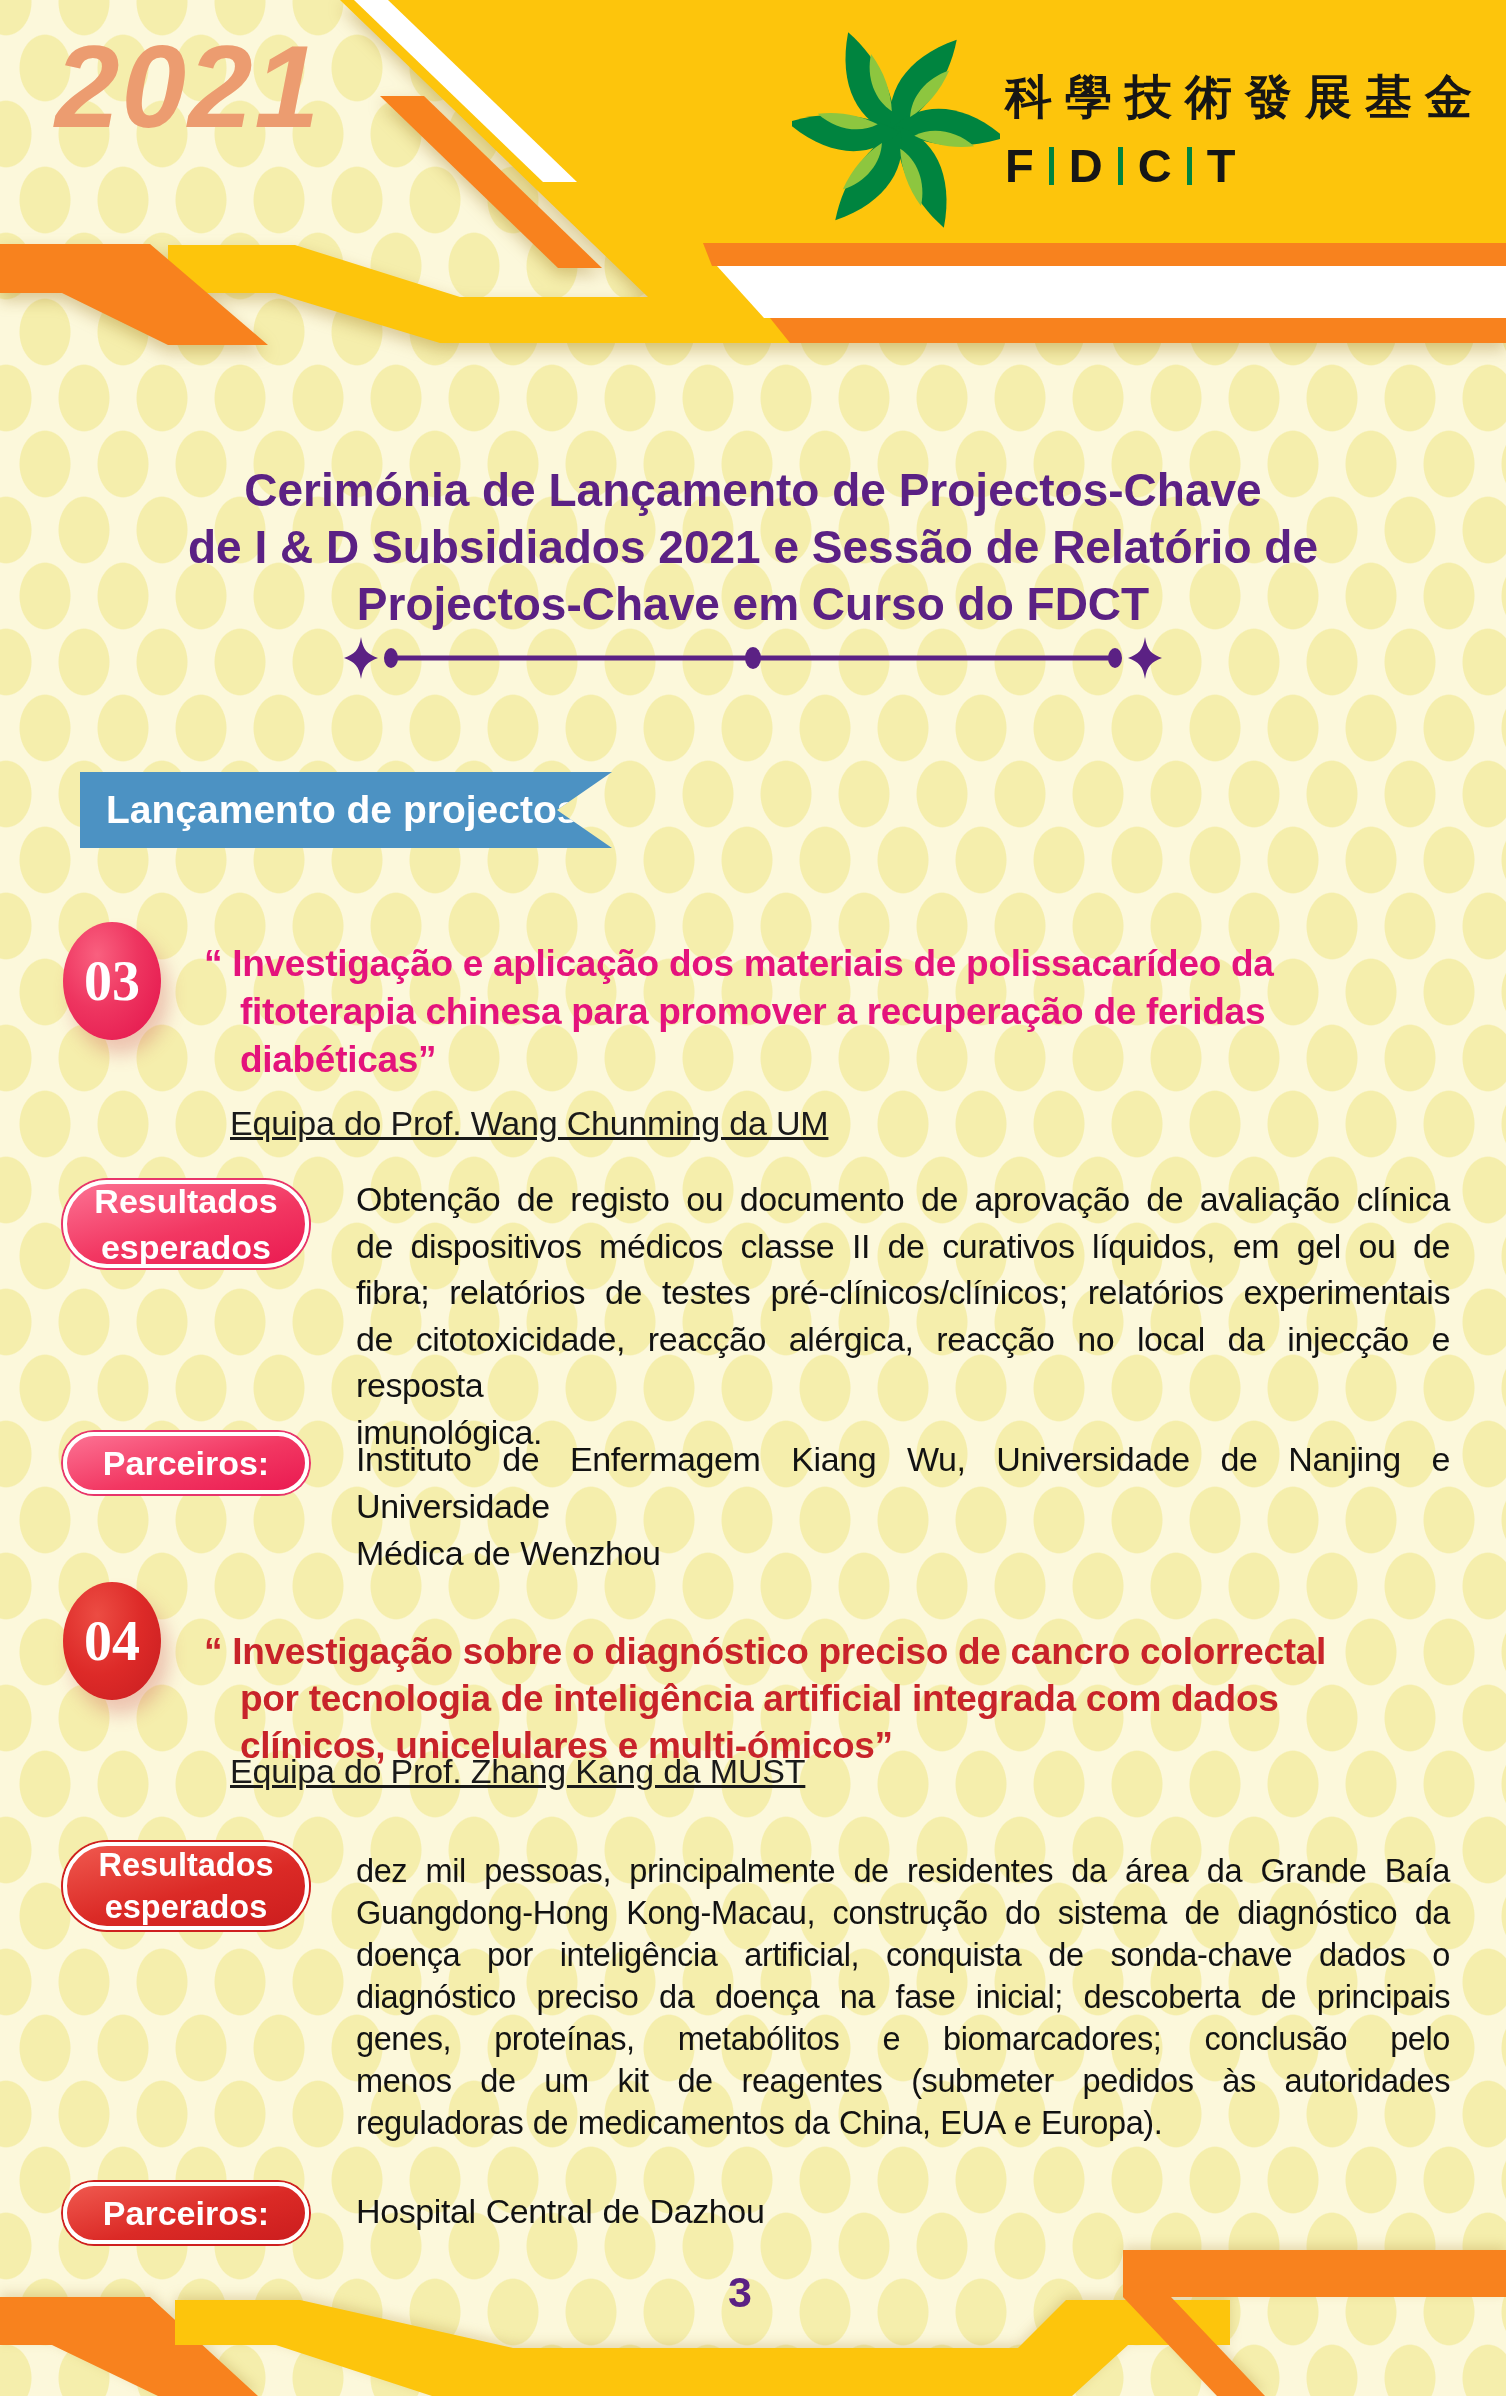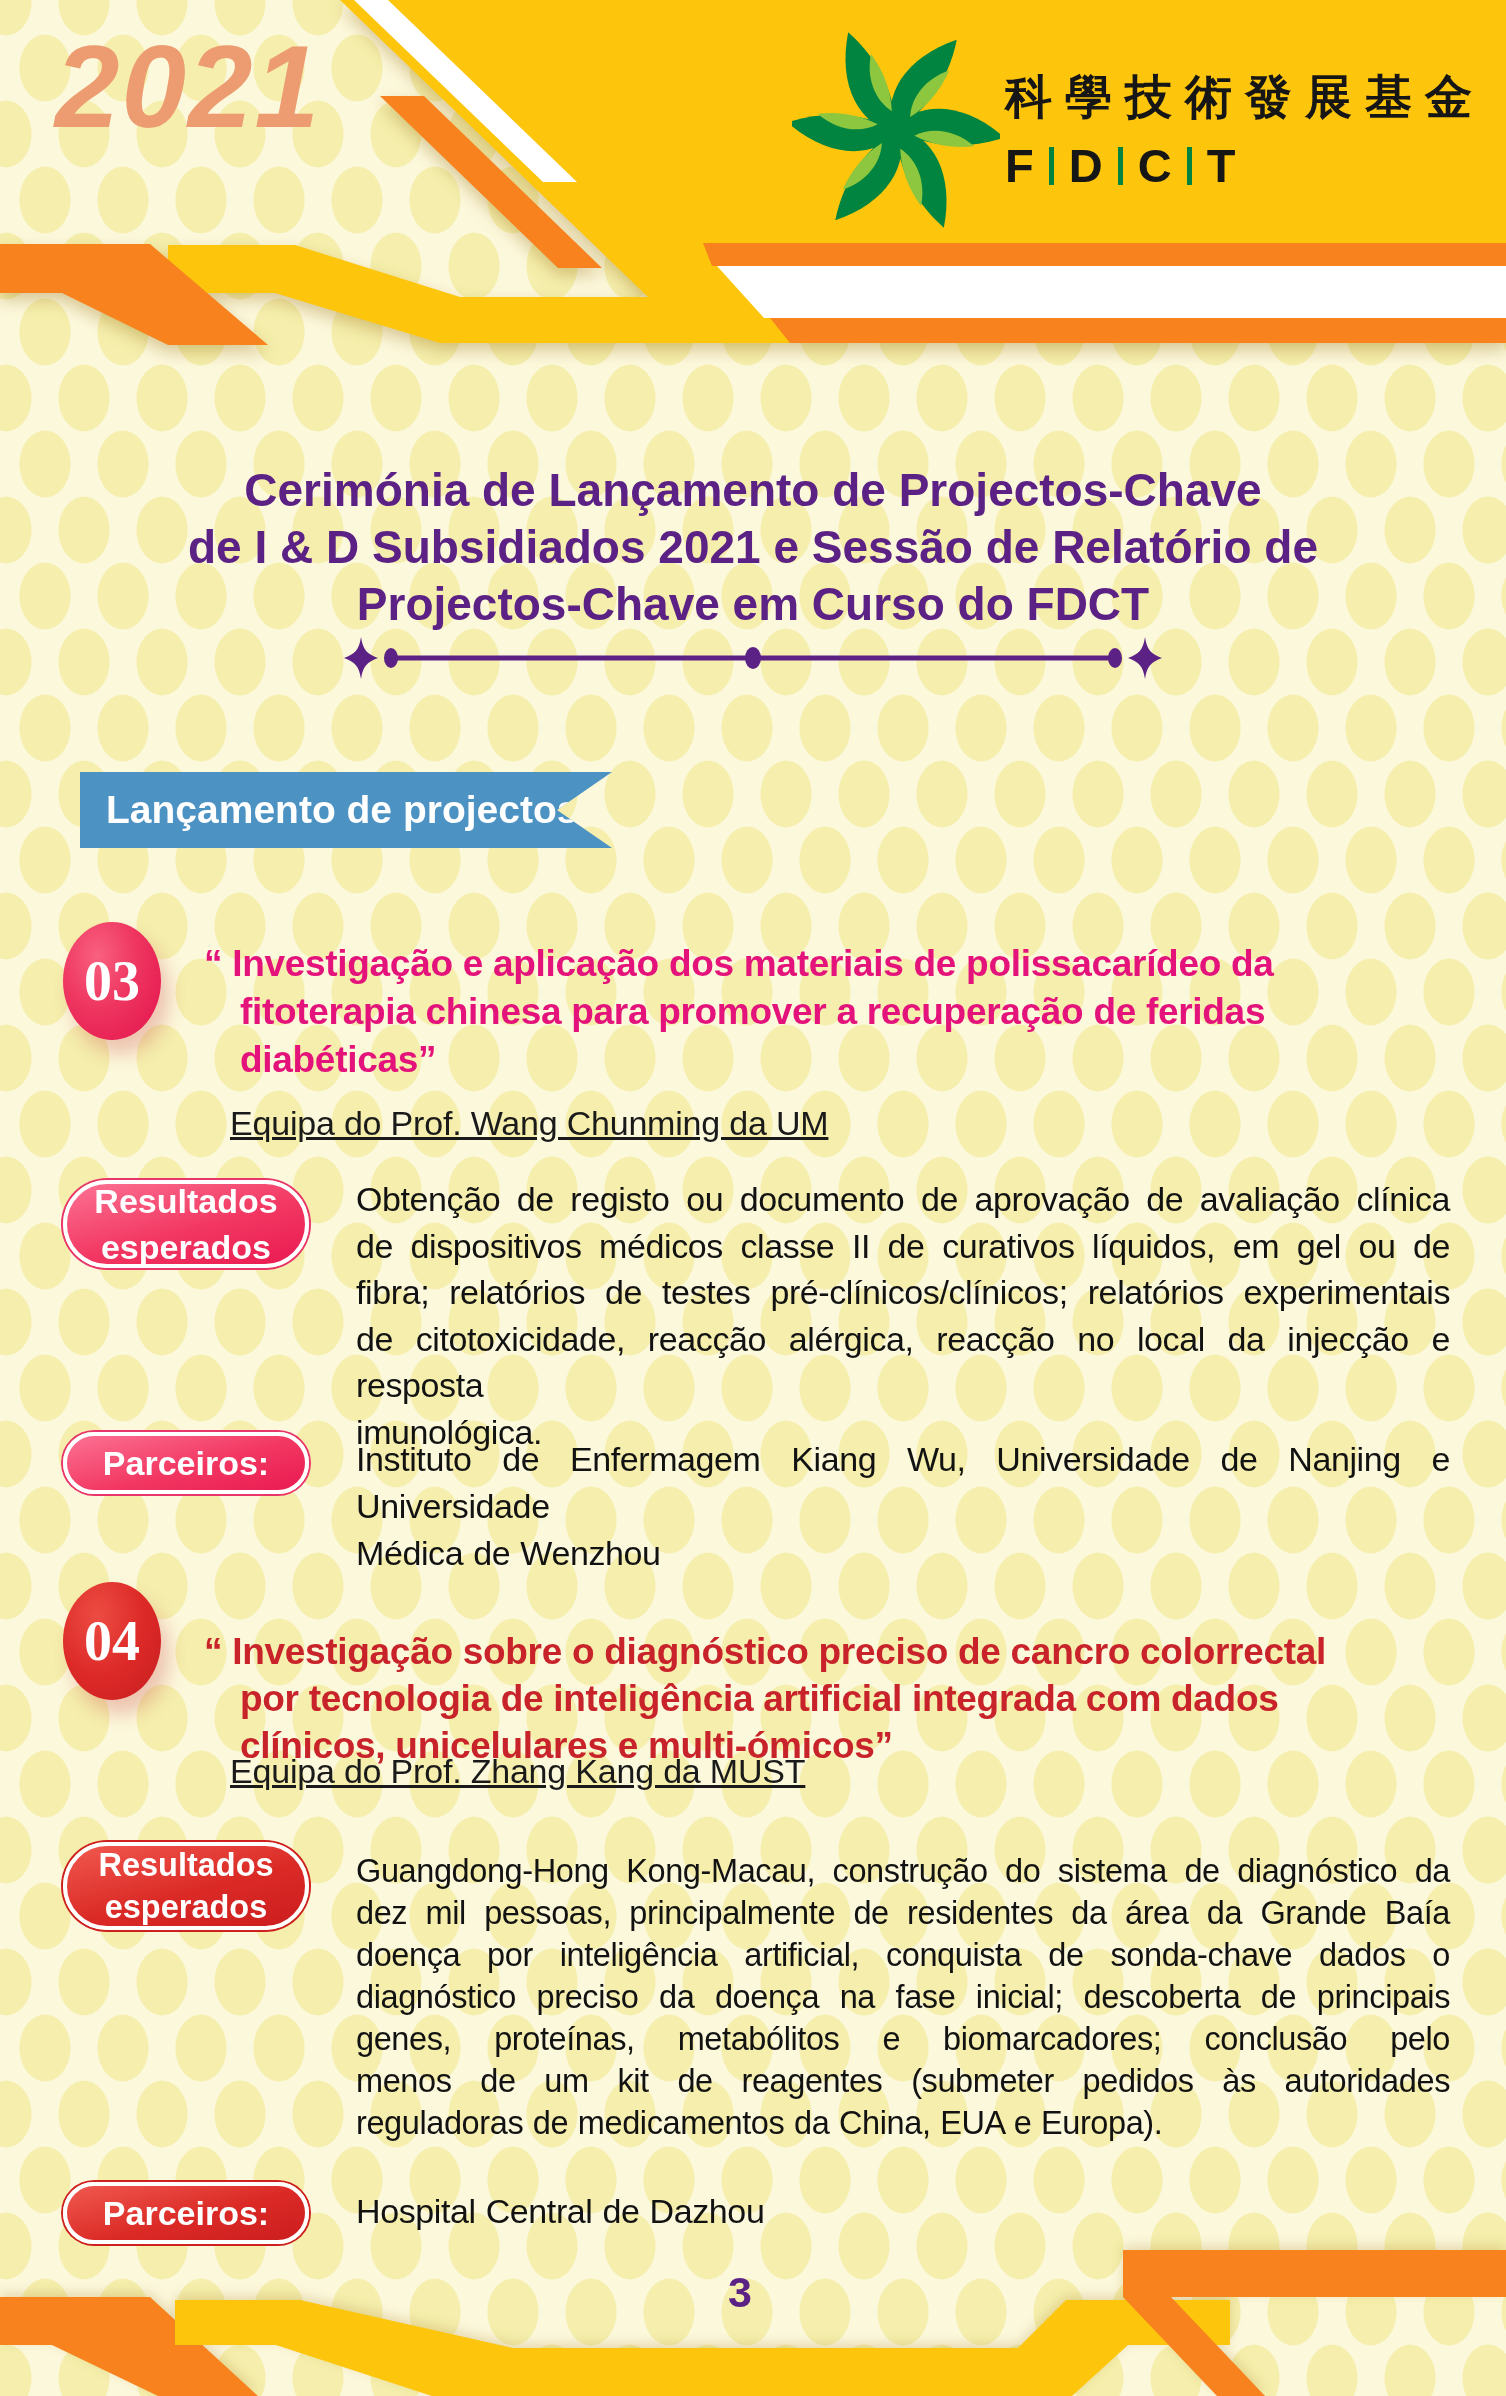--- a/index.html
+++ b/index.html
@@ -214,22 +214,22 @@
     <span>04</span>
   </div>
   <div class="abs proj-title t04">“ Investigação sobre o diagnóstico preciso de cancro colorrectal
 por tecnologia de inteligência artificial integrada com dados
 clínicos, unicelulares e multi-ómicos”</div>
   <div class="abs team t04">Equipa do Prof. Zhang Kang da MUST</div>
 
   <div class="abs pill red res04">Resultados
 esperados</div>
   <div class="abs bodytext res04">
+      <div>dez mil pessoas, principalmente de residentes da área da Grande Baía</div>
       <div>Guangdong-Hong Kong-Macau, construção do sistema de diagnóstico da</div>
-      <div>dez mil pessoas, principalmente de residentes da área da Grande Baía</div>
       <div>doença por inteligência artificial, conquista de sonda-chave dados o</div>
       <div>diagnóstico preciso da doença na fase inicial; descoberta de principais</div>
       <div>genes, proteínas, metabólitos e biomarcadores; conclusão pelo</div>
       <div>menos de um kit de reagentes (submeter pedidos às autoridades</div>
       <div>reguladoras de medicamentos da China, EUA e Europa).</div>
     </div>
 
   <div class="abs pill red par04">Parceiros:</div>
   <div class="abs bodytext par04">
       <div>Hospital Central de Dazhou</div>

